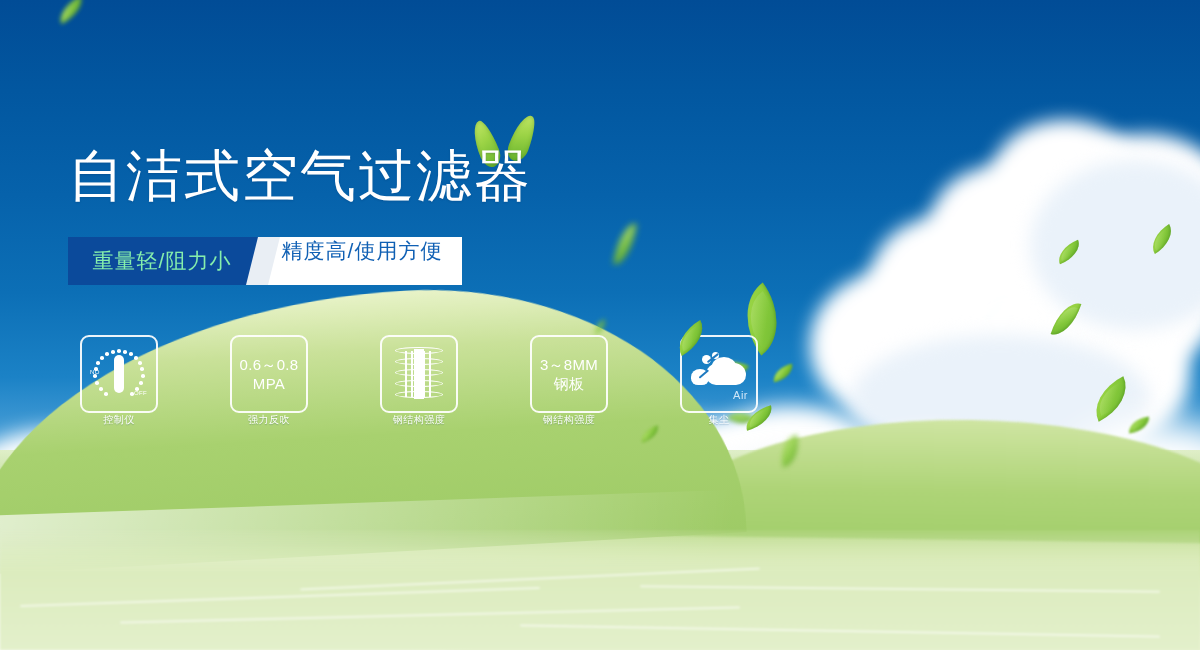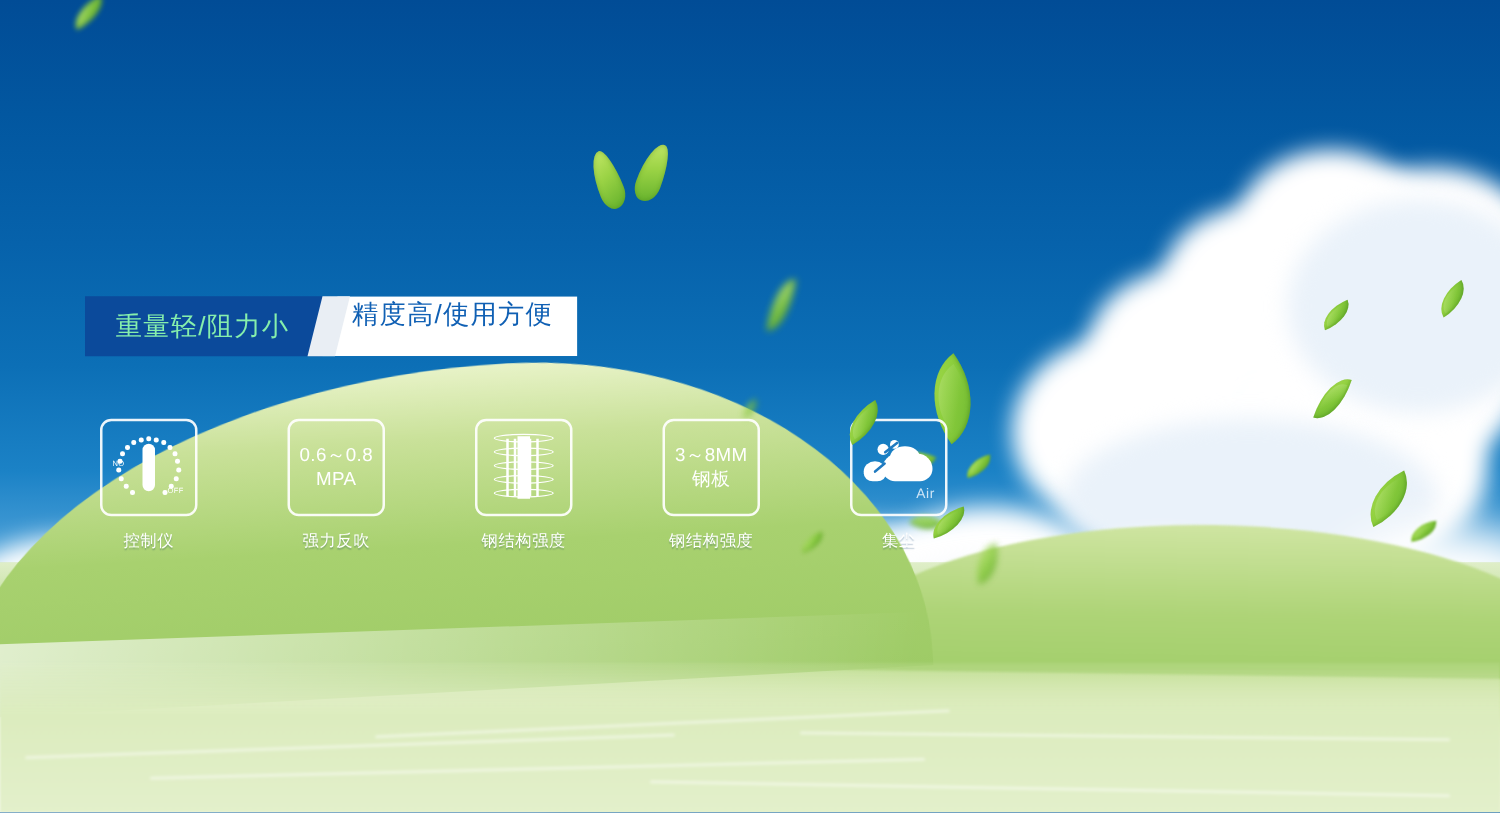--- a/index.html
+++ b/index.html
@@ -156,21 +156,21 @@
   .feature-box {
     position:relative;
     width:78px; height:78px;
     border:2px solid rgba(255,255,255,.92);
     border-radius:9px;
     display:flex; flex-direction:column; align-items:center; justify-content:center;
     color:#ffffff;
     overflow:visible;
   }
   .feature-label {
-    margin-top:11px; font-size:13px; color:#ffffff; white-space:nowrap;
+    font-size:10px; color:#ffffff; white-space:nowrap;
     letter-spacing:.5px; text-shadow:0 1px 1px rgba(0,50,100,.25);
   }
   .box-text { font-size:15px; line-height:1.28; text-align:center; letter-spacing:.3px; }
 
   
   .dial { position:relative; width:56px; height:52px; }
   .dial .dot {
     position:absolute; width:3.6px; height:3.6px; border-radius:50%;
     background:#ffffff; left:50%; top:50%; margin:-1.8px 0 0 -1.8px;
   }
@@ -283,20 +283,21 @@
     <div class="leaf" style="left:1090px;top:384px;width:42px;height:30px;transform:rotate(-26deg);"></div>
     <div class="leaf" style="left:1128px;top:418px;width:22px;height:14px;transform:rotate(-8deg);filter:blur(1px);"></div>
     <div class="leaf" style="left:640px;top:428px;width:20px;height:12px;transform:rotate(-18deg);filter:blur(1.6px);opacity:.9;"></div>
     <div class="leaf" style="left:592px;top:322px;width:16px;height:10px;transform:rotate(-30deg);filter:blur(2.6px);opacity:.7;"></div>
   </div>
 
   <div id="sprout">
     <div class="sprout-leaf left"></div>
     <div class="sprout-leaf right"></div>
   </div>
+  <div id="headline">自洁式空气过滤器</div>
 
   <div id="subtitle-bar">
     <div id="subtitle-dark">
       <span class="txt">重量轻/阻力小</span>
     </div>
     <div id="subtitle-light">
       <span class="txt">精度高/使用方便</span>
     </div>
     <div id="subtitle-slash"></div>
   </div>

